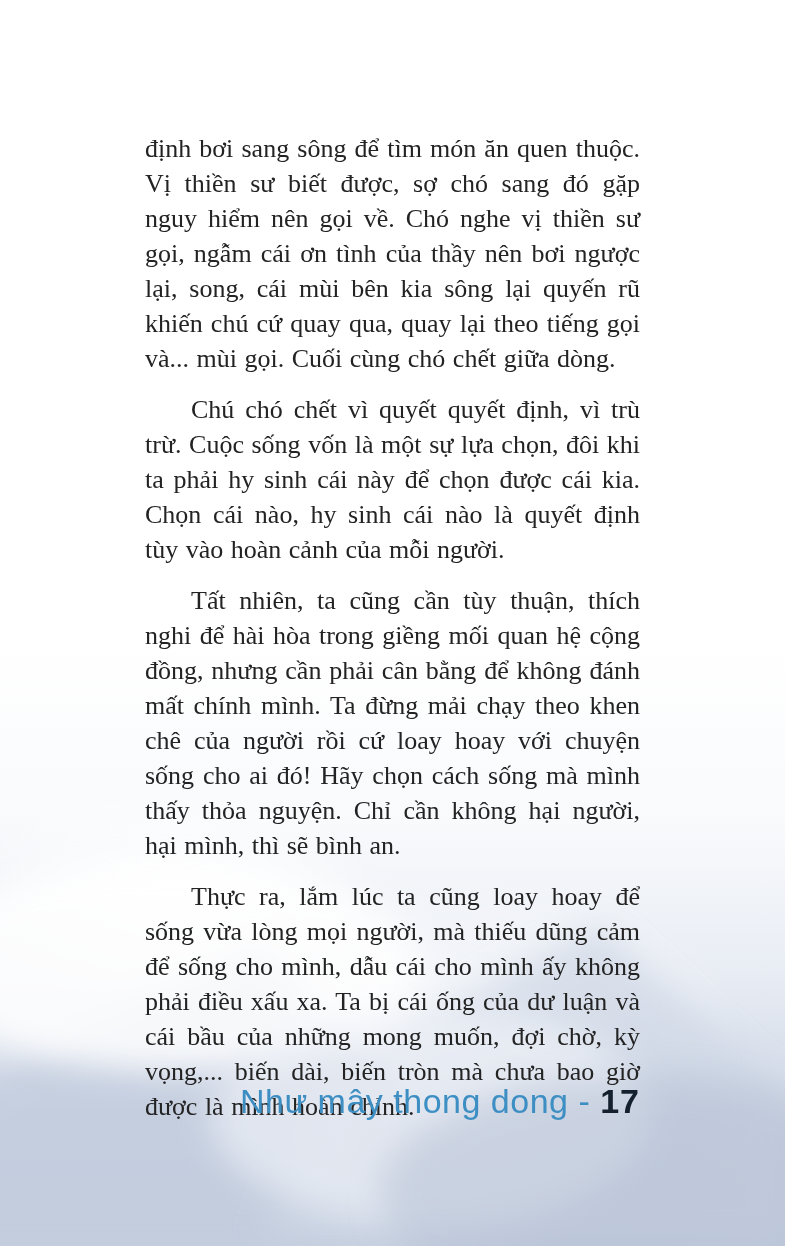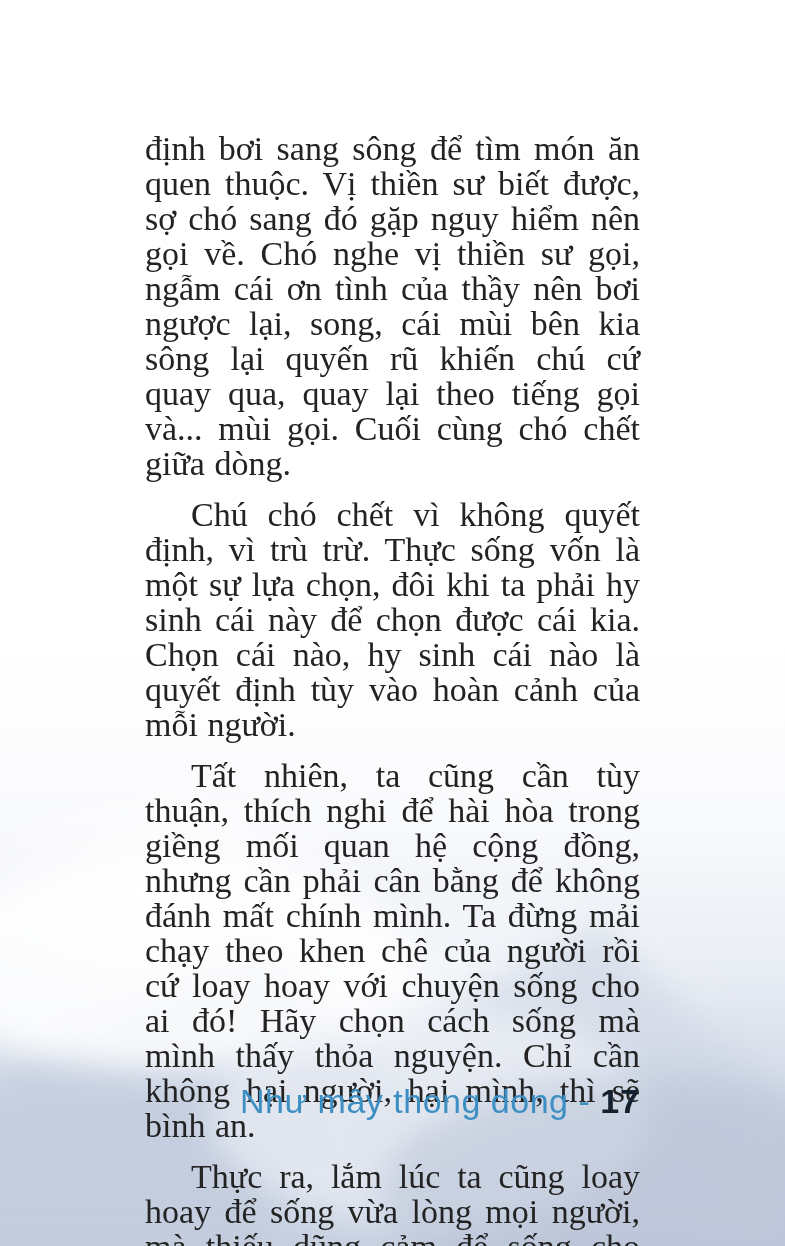--- a/index.html
+++ b/index.html
@@ -42,21 +42,21 @@
   }
   .content {
     position: absolute;
     top: 131px;
     left: 145px;
     right: 145px;
     z-index: 2;
   }
   .para {
     margin: 0 0 16px 0;
-    font-size: 34px;
+    font-size: 26px;
     line-height: 35px;
     color: #232323;
     text-align: justify;
     text-indent: 46px;
     word-spacing: 1px;
   }
   .para.continued {
     text-indent: 0;
   }
   .footer {
@@ -96,20 +96,20 @@
       <polygon points="-60,290 260,130 540,430 -60,430" fill="#c2ccde" opacity="0.75" filter="url(#soft)"></polygon>
       <polygon points="330,250 600,110 785,280 785,430 260,430" fill="#ccd5e4" opacity="0.65" filter="url(#soft)"></polygon>
       <ellipse cx="170" cy="150" rx="250" ry="105" fill="#ffffff" opacity="0.85" filter="url(#soft)"></ellipse>
       <ellipse cx="430" cy="300" rx="220" ry="110" fill="#f2f4f9" opacity="0.6" filter="url(#soft)"></ellipse>
       <ellipse cx="640" cy="380" rx="260" ry="120" fill="#b7c2d6" opacity="0.55" filter="url(#soft)"></ellipse>
     </svg>
   </div>
 
   <main class="content">
     <p class="para continued">định bơi sang sông để tìm món ăn quen thuộc. Vị thiền sư biết được, sợ chó sang đó gặp nguy hiểm nên gọi về. Chó nghe vị thiền sư gọi, ngẫm cái ơn tình của thầy nên bơi ngược lại, song, cái mùi bên kia sông lại quyến rũ khiến chú cứ quay qua, quay lại theo tiếng gọi và... mùi gọi. Cuối cùng chó chết giữa dòng.</p>
-    <p class="para">Chú chó chết vì không quyết định, vì trù trừ. Thực sống vốn là một sự lựa chọn, đôi khi ta phải hy sinh cái này để chọn được cái kia. Chọn cái nào, hy sinh cái nào là quyết định tùy vào hoàn cảnh của mỗi người.</p>
+    <p class="para">Chú chó chết vì quyết quyết định, vì trù trừ. Cuộc sống vốn là một sự lựa chọn, đôi khi ta phải hy sinh cái này để chọn được cái kia. Chọn cái nào, hy sinh cái nào là quyết định tùy vào hoàn cảnh của mỗi người.</p>
     <p class="para">Tất nhiên, ta cũng cần tùy thuận, thích nghi để hài hòa trong giềng mối quan hệ cộng đồng, nhưng cần phải cân bằng để không đánh mất chính mình. Ta đừng mải chạy theo khen chê của người rồi cứ loay hoay với chuyện sống cho ai đó! Hãy chọn cách sống mà mình thấy thỏa nguyện. Chỉ cần không hại người, hại mình, thì sẽ bình an.</p>
     <p class="para">Thực ra, lắm lúc ta cũng loay hoay để sống vừa lòng mọi người, mà thiếu dũng cảm để sống cho mình, dẫu cái cho mình ấy không phải điều xấu xa. Ta bị cái ống của dư luận và cái bầu của những mong muốn, đợi chờ, kỳ vọng,... biến dài, biến tròn mà chưa bao giờ được là mình hoàn chỉnh.</p>
   </main>
 
   <footer class="footer"><span class="book-title">Như mây thong dong</span><span class="sep"> - </span><span class="page-num">17</span></footer>
 
 </div>
 
 </body></html>

